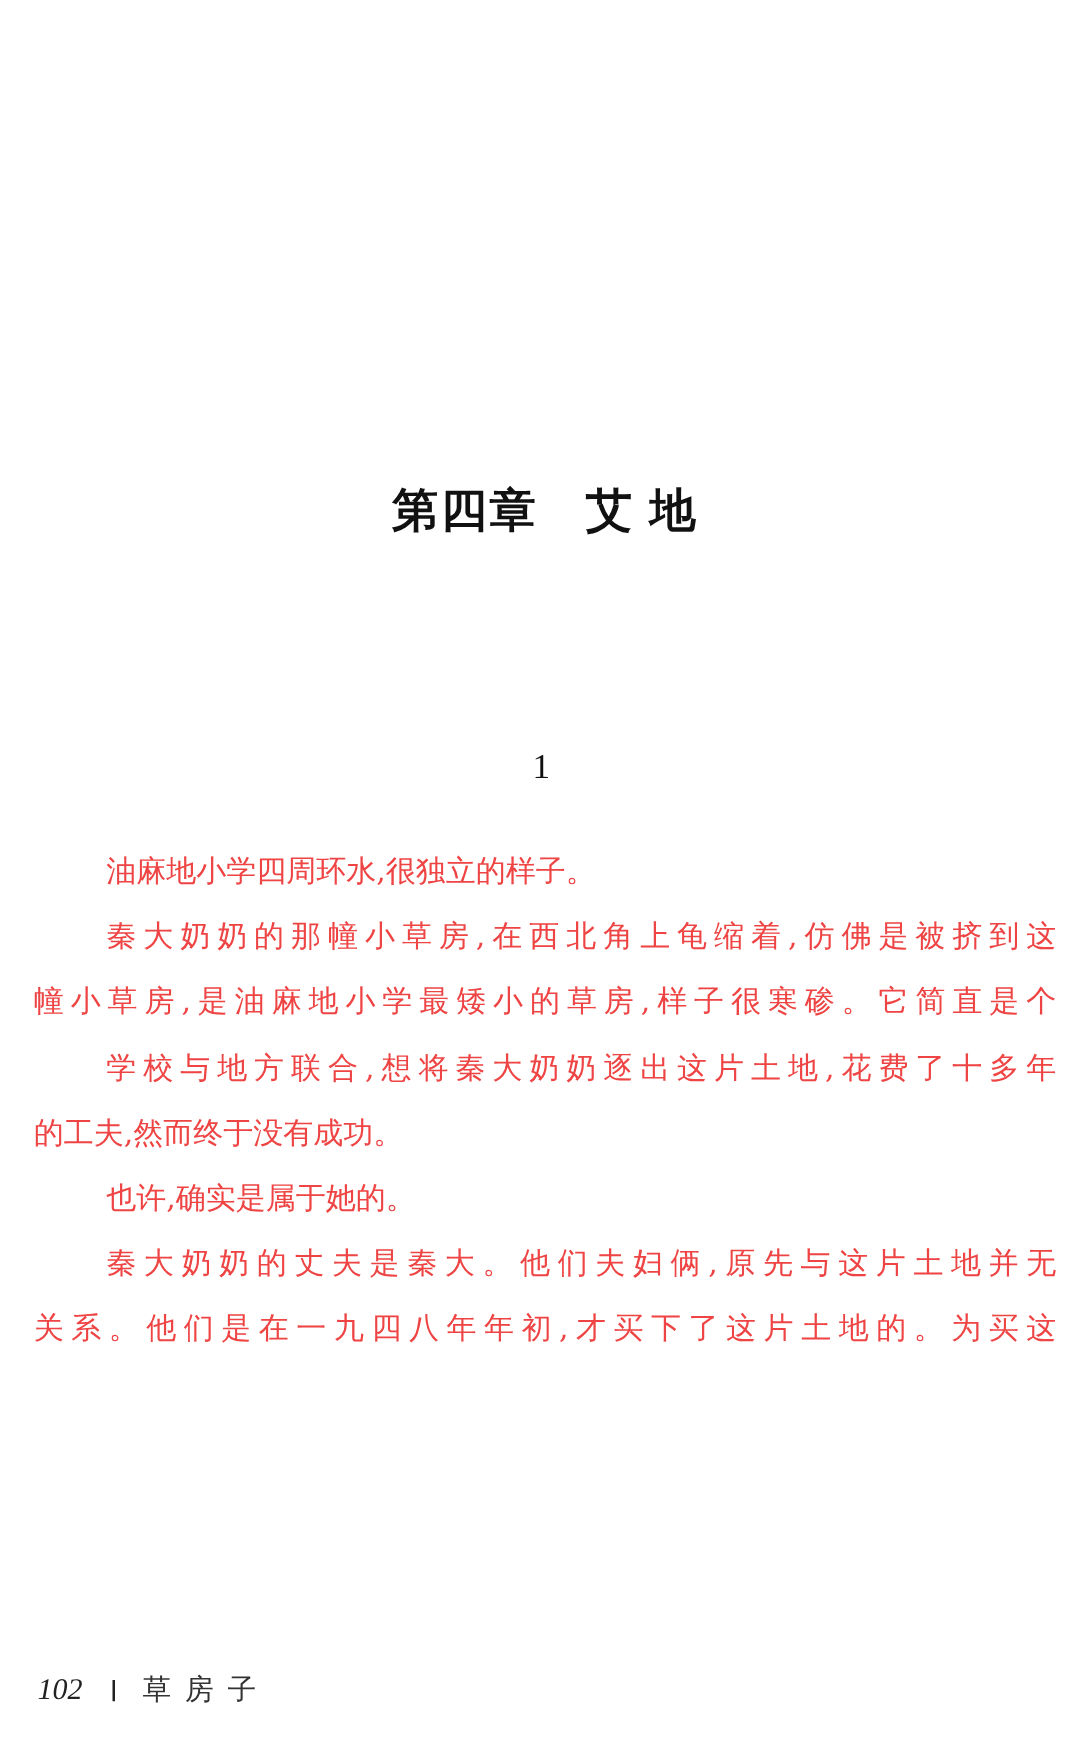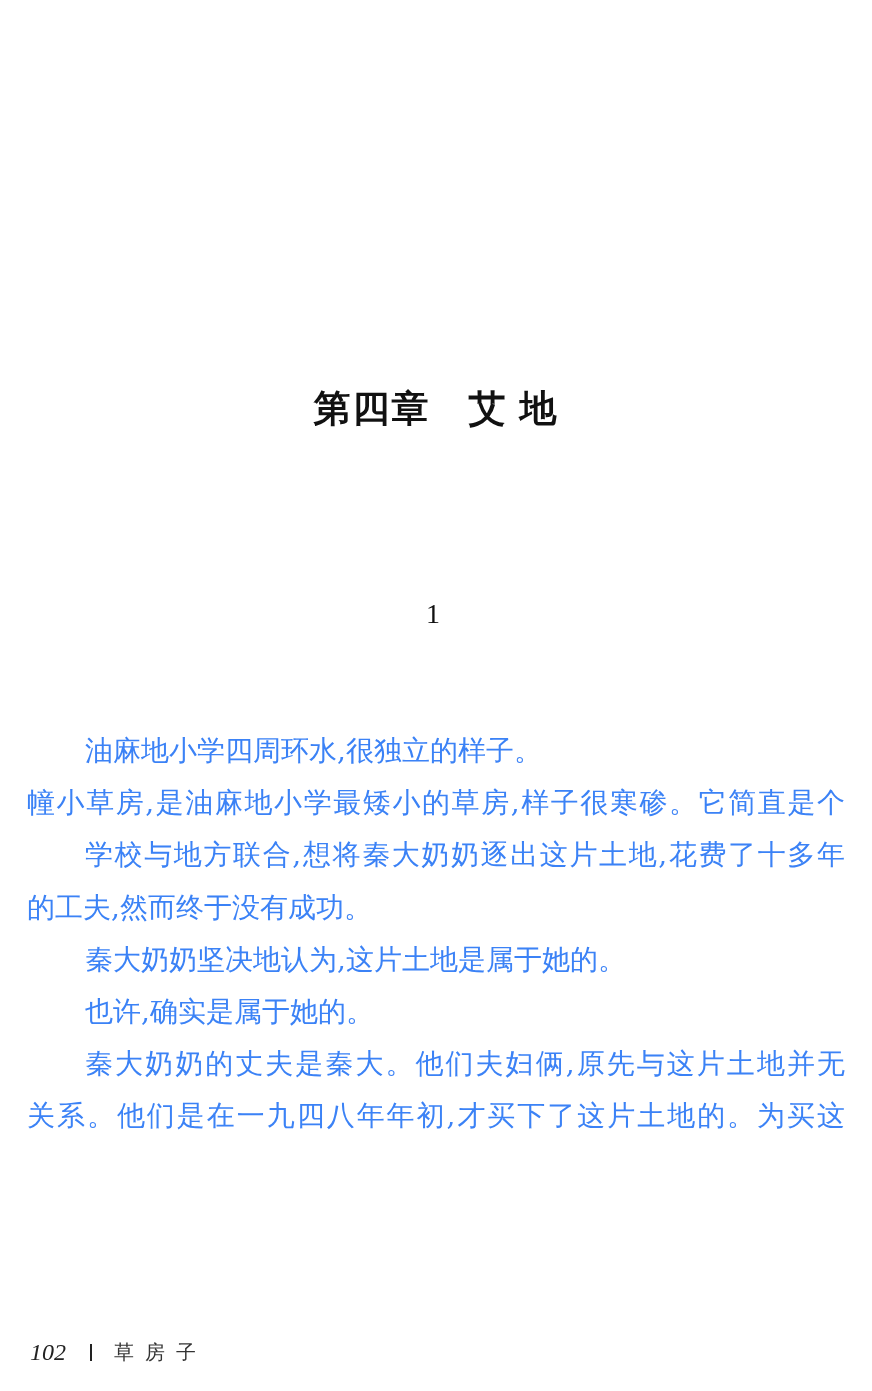--- a/index.html
+++ b/index.html
@@ -41,26 +41,26 @@
       left: 0;
       width: 866px;
       text-align: center;
       font-family: "Liberation Serif", "DejaVu Serif", serif;
       font-size: 28px;
       line-height: 36px;
       color: #111111;
     }
     .body-text {
       position: absolute;
-      top: 725px;
+      top: 671px;
       left: 27px;
       width: 818px;
       font-family: "DejaVu Serif", "Liberation Serif", serif;
-      font-size: 28px;
-      color: #3b82f6;
+      font-size: 24px;
+      color: #ef4444;
     }
     .line {
       height: 52.2px;
       line-height: 52px;
       white-space: nowrap;
       text-align: justify;
       text-align-last: justify;
     }
     .line.last {
       text-align-last: left;
@@ -86,41 +86,41 @@
     .footer-divider {
       display: inline-block;
       width: 2px;
       height: 17px;
       background: #222222;
       margin-left: 24px;
       margin-right: 22px;
     }
     .book-title {
       font-family: "DejaVu Sans", "Liberation Sans", sans-serif;
-      font-size: 20px;
+      font-size: 23px;
       letter-spacing: 11px;
       line-height: 40px;
       color: #333333;
     }
   </style>
 </head>
 <body>
 
 <div class="chapter-title">
   <span>第四章</span><span class="gap"></span><span>艾</span><span class="sp"></span><span>地</span>
 </div>
 
 <div class="section-number">1</div>
 
 <div class="body-text">
   <div class="line indent last">油麻地小学四周环水,很独立的样子。</div>
+  <div class="line indent">秦大奶奶的那幢小草房,在西北角上龟缩着,仿佛是被挤到这</div>
   <div class="line">幢小草房,是油麻地小学最矮小的草房,样子很寒碜。它简直是个</div>
   <div class="line indent">学校与地方联合,想将秦大奶奶逐出这片土地,花费了十多年</div>
   <div class="line last">的工夫,然而终于没有成功。</div>
-  <div class="line indent last">秦大奶奶坚决地认为,这片土地是属于她的。</div>
   <div class="line indent last">也许,确实是属于她的。</div>
   <div class="line indent">秦大奶奶的丈夫是秦大。他们夫妇俩,原先与这片土地并无</div>
   <div class="line">关系。他们是在一九四八年年初,才买下了这片土地的。为买这</div>
 </div>
 
 <div class="footer">
   <span class="page-number">102</span>
   <span class="footer-divider"></span>
   <span class="book-title">草房子</span>
 </div>

